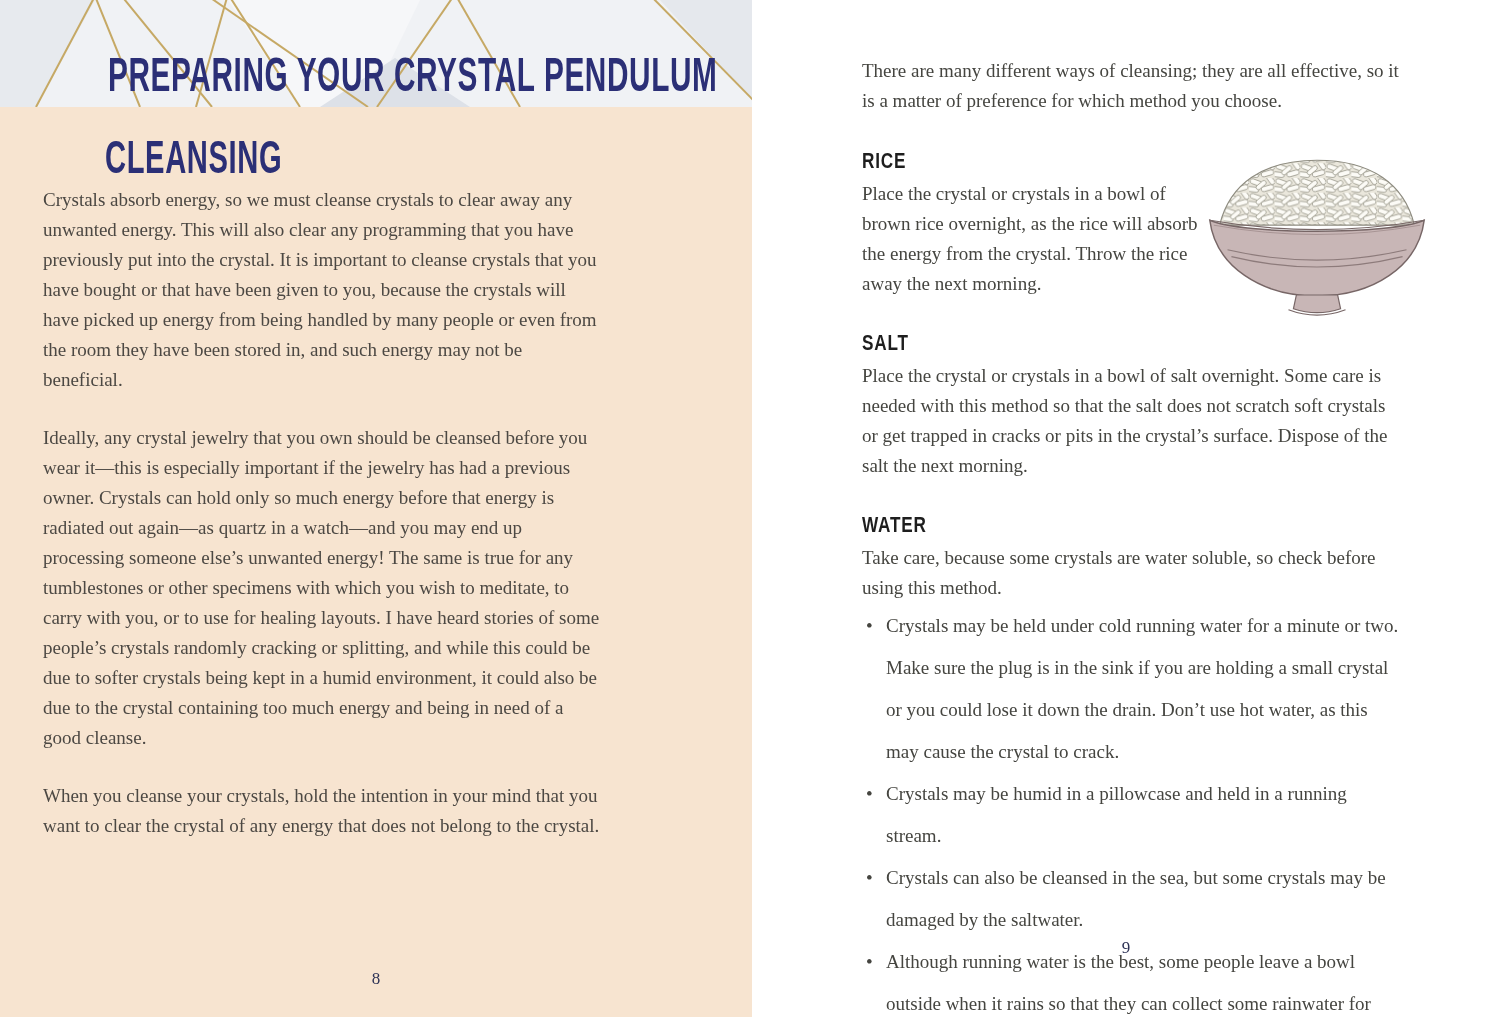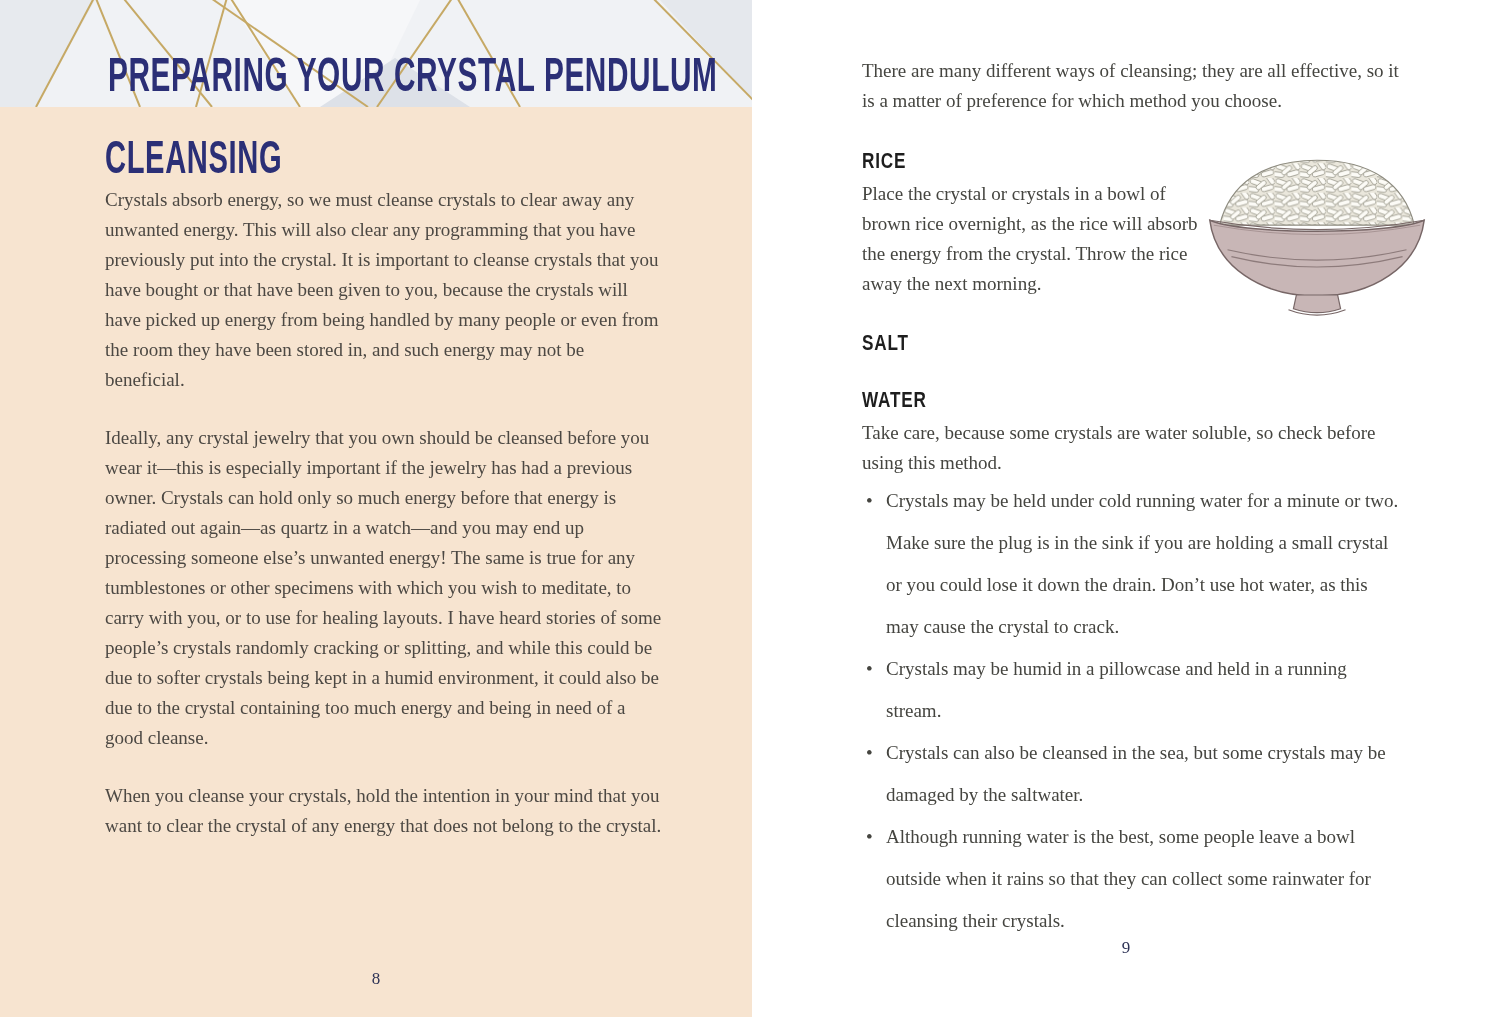--- a/index.html
+++ b/index.html
@@ -31,21 +31,21 @@
     transform:scaleX(0.62);transform-origin:left center;
   }
   
   .cleansing-heading{
     margin:30px 0 8px 105px;
     font-family:"Liberation Sans", sans-serif;
     font-weight:700;font-size:47px;line-height:40px;letter-spacing:1px;
     color:#2b2f76;white-space:nowrap;
     transform:scaleX(0.62);transform-origin:left center;
   }
-  .left-body{margin-left:105px;width:558px;color:#4c4843;}
+  .left-body{margin-left:43px;width:558px;color:#4c4843;}
   .left-body p{margin:0 0 28px 0;font-size:19px;line-height:30px;}
   
   .right-content{margin-left:110px;padding-top:56px;width:538px;color:#454540;}
   .right-content .intro{margin:0 0 32px 0;font-size:19px;line-height:30px;}
   .method-heading{
     margin:0 0 5px 0;
     font-family:"Liberation Sans", sans-serif;
     font-weight:700;font-size:22px;line-height:26px;letter-spacing:1px;
     color:#1e1e1e;white-space:nowrap;
     transform:scaleX(0.78);transform-origin:left center;
@@ -109,20 +109,21 @@
   <div class="right-content">
     <p class="intro">There are many different ways of cleansing; they are all effective, so it is a matter of preference for which method you choose.</p>
 
     <div class="method rice">
       <h3 class="method-heading">RICE</h3>
       <p class="mbody">Place the crystal or crystals in a bowl of brown rice overnight, as the rice will absorb the energy from the crystal. Throw the rice away the next morning.</p>
     </div>
 
     <div class="method">
       <h3 class="method-heading">SALT</h3>
+      <p class="mbody">Place the crystal or crystals in a bowl of salt overnight. Some care is needed with this method so that the salt does not scratch soft crystals or get trapped in cracks or pits in the crystal’s surface. Dispose of the salt the next morning.</p>
     </div>
 
     <div class="method">
       <h3 class="method-heading">WATER</h3>
       <p class="mbody">Take care, because some crystals are water soluble, so check before using this method.</p>
       <ul class="bullet-list">
         <li>Crystals may be held under cold running water for a minute or two. Make sure the plug is in the sink if you are holding a small crystal or you could lose it down the drain. Don’t use hot water, as this may cause the crystal to crack.</li>
         <li>Crystals may be humid in a pillowcase and held in a running stream.</li>
         <li>Crystals can also be cleansed in the sea, but some crystals may be damaged by the saltwater.</li>
         <li>Although running water is the best, some people leave a bowl outside when it rains so that they can collect some rainwater for cleansing their crystals.</li>

